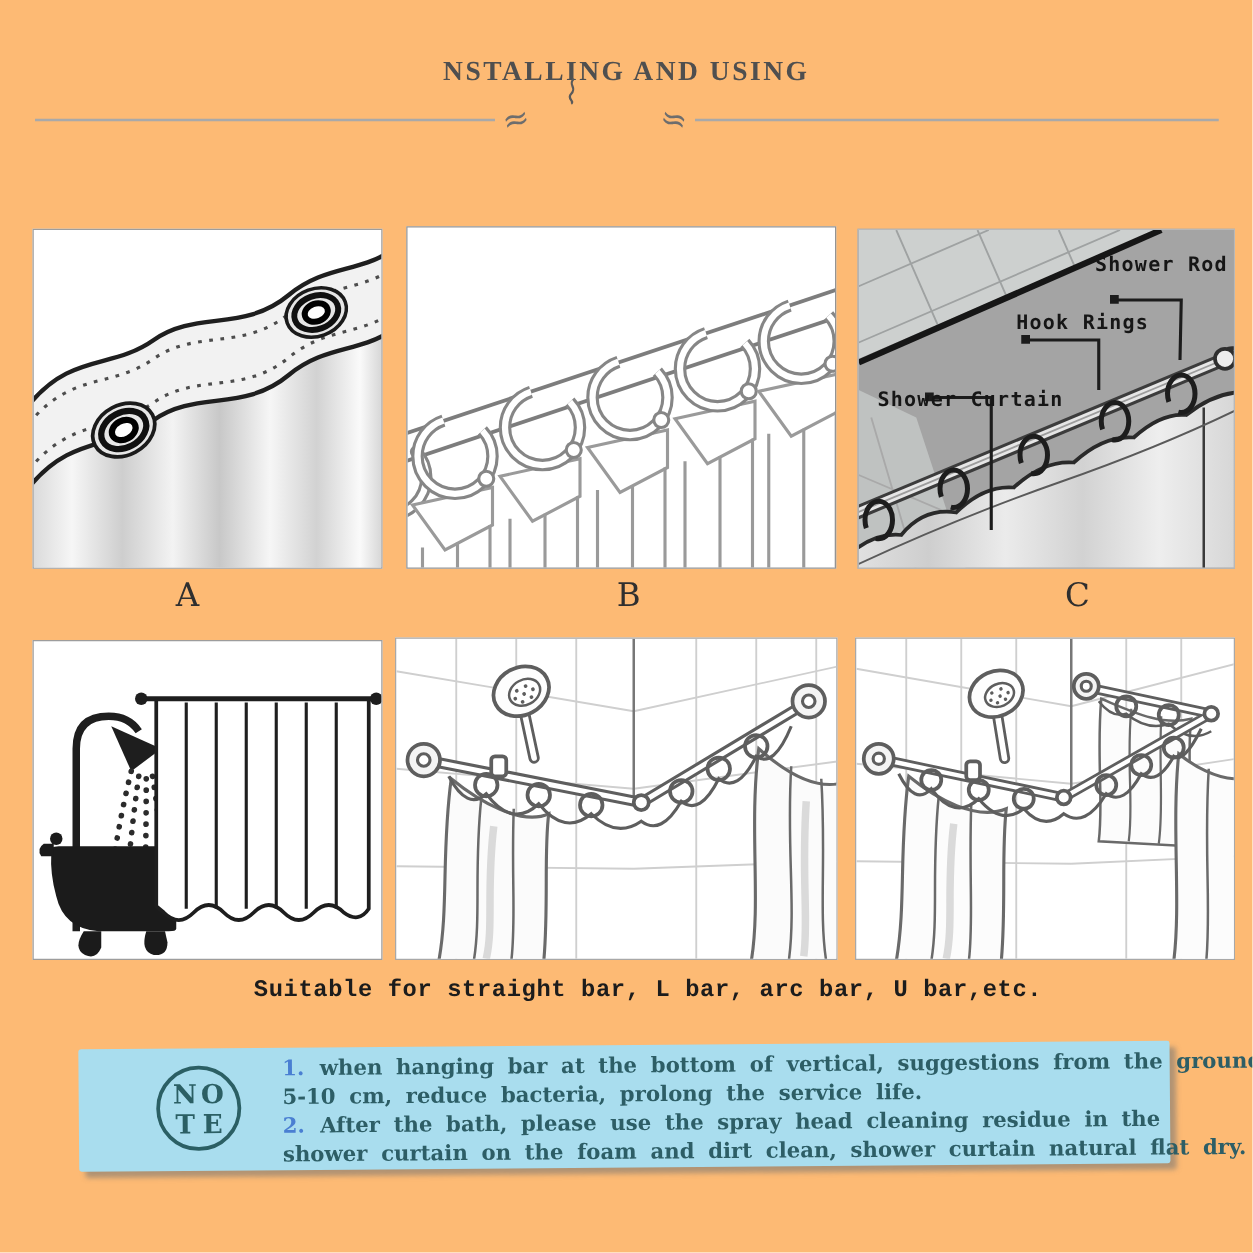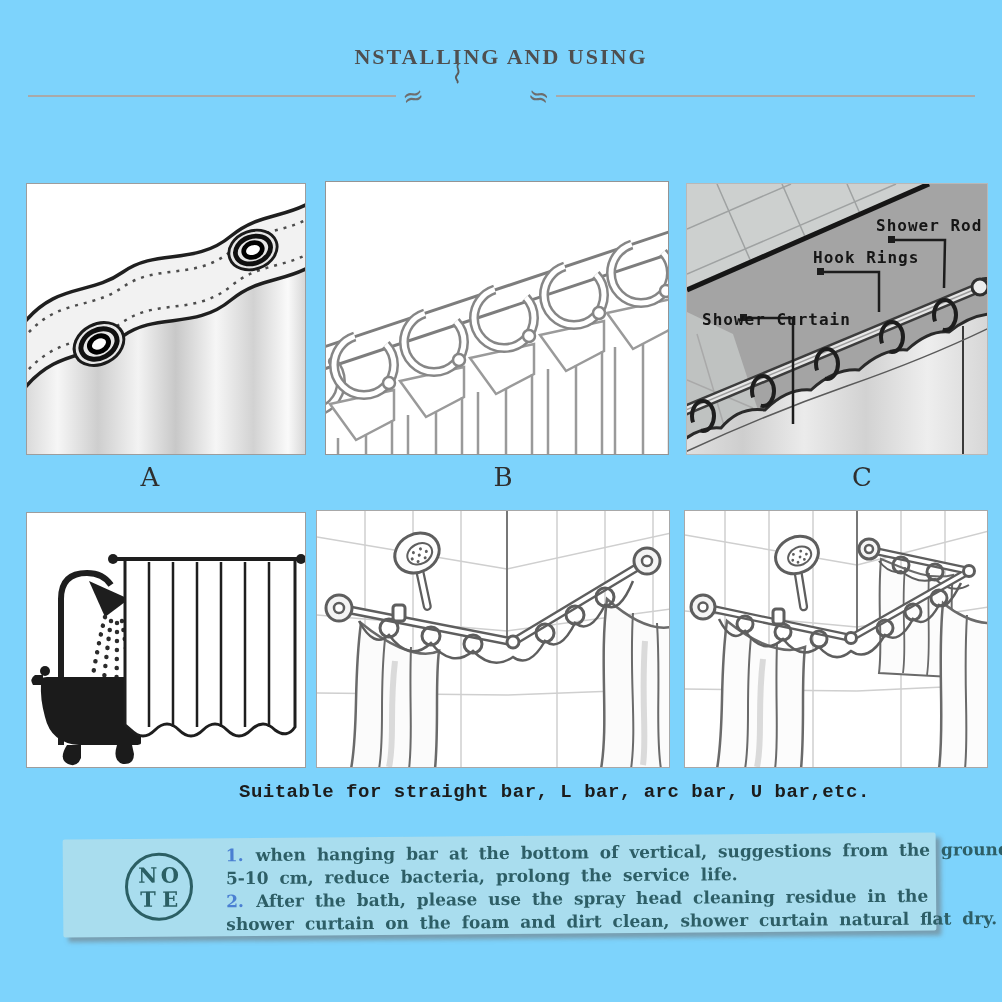--- a/index.html
+++ b/index.html
@@ -1,19 +1,19 @@
 <!DOCTYPE html>
 <html><head>
 <meta charset="utf-8">
 <style>
   * { margin:0; padding:0; box-sizing:border-box; }
   html,body { background:#ffffff; }
   .page {
     position:relative; width:1002px; height:1002px; overflow:hidden;
-    background:#7dd3fc; font-family:"DejaVu Serif", serif;
+    background:#fdba74; font-family:"DejaVu Serif", serif;
   }
   svg { display:block; }
 
   
   .title {
     position:absolute; top:44px; left:0; width:100%;
     text-align:center; font-family:"Liberation Serif", serif;
     font-size:22px; font-weight:bold; letter-spacing:2px; color:#4f4f4f;
   }
   .title-flourish { position:absolute; left:451px; top:62px; }
@@ -44,29 +44,29 @@
     position:absolute; top:462px; transform:translateX(-50%);
     font-family:"DejaVu Serif", serif; font-size:26px; color:#2f2f2f;
   }
   .letter-a { left:150px; } .letter-b { left:503px; } .letter-c { left:862px; }
 
   .c-label {
     position:absolute; font-family:"DejaVu Sans Mono", monospace;
     font-weight:bold; font-size:16px; letter-spacing:1px; color:#161616;
     white-space:nowrap;
   }
-  .c-label.rod     { left:189px; top:32px;text-align:right; }
+  .c-label.rod     { left:189px; top:18px;text-align:right; }
   .c-label.hooks   { left:126px; top:64px; }
   .c-label.curtain { left:15px;  top:106px;margin-top:20px; }
 
   
   .suitable {
     position:absolute; left:203px; top:781px;
     font-family:"Liberation Mono", monospace; font-weight:bold;
-    font-size:19px; color:#1c1c1c; letter-spacing:0.5px; white-space:nowrap;margin-left:36px;
+    font-size:19px; color:#1c1c1c; letter-spacing:0.5px; white-space:nowrap;
   }
 
   
   .note {
     position:absolute; left:63px; top:836px; width:873px; height:98px;
     background:#a9ddee; transform:rotate(-0.45deg); border-radius:2px;
     box-shadow:5px 5px 4px rgba(115,115,115,0.55);
   }
   .note-badge {
     position:absolute; left:62px; top:14px; width:68px; height:68px;

